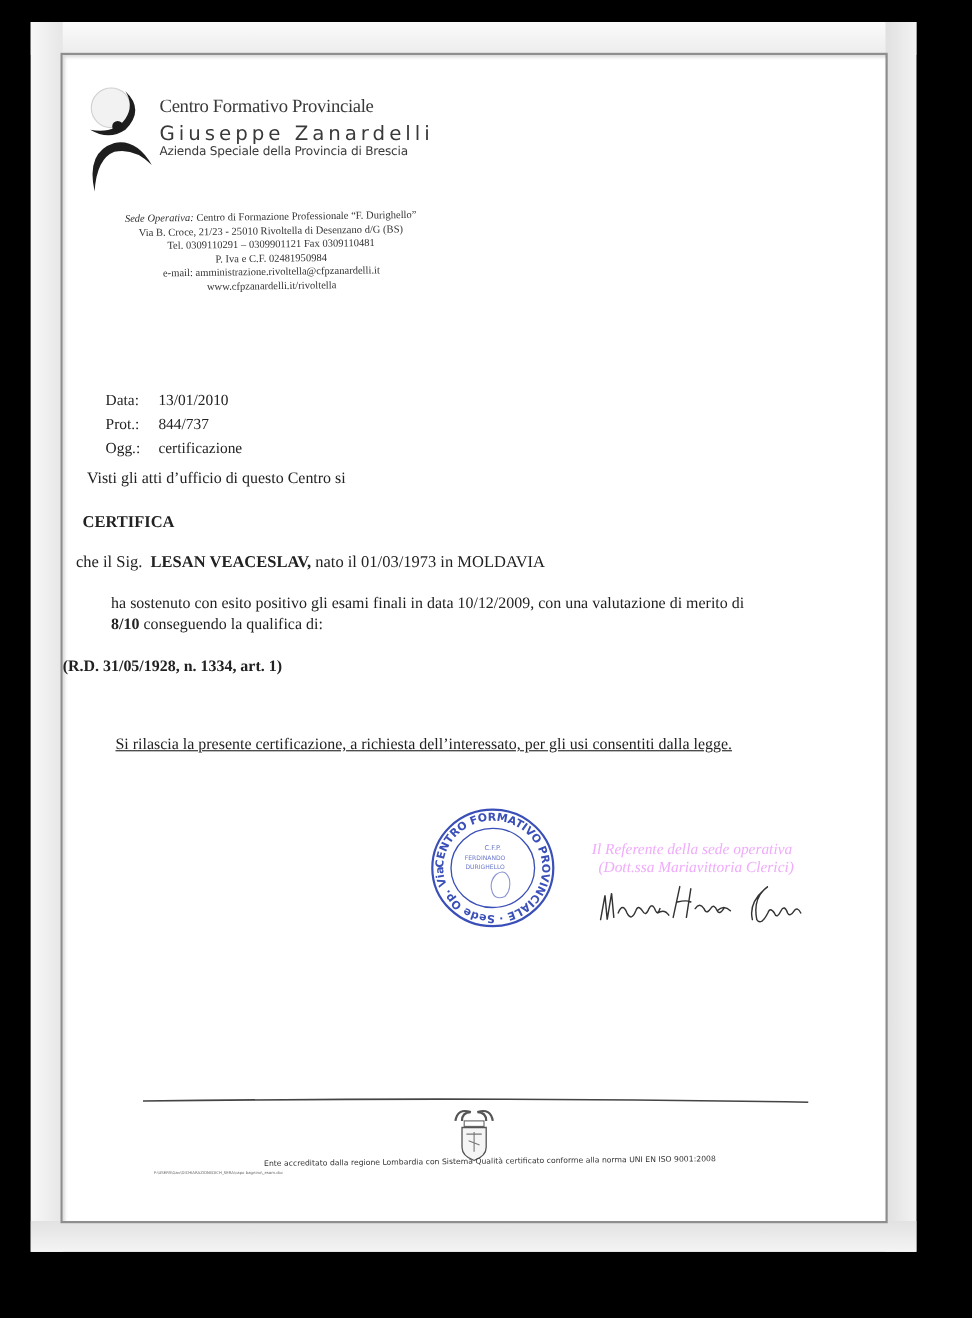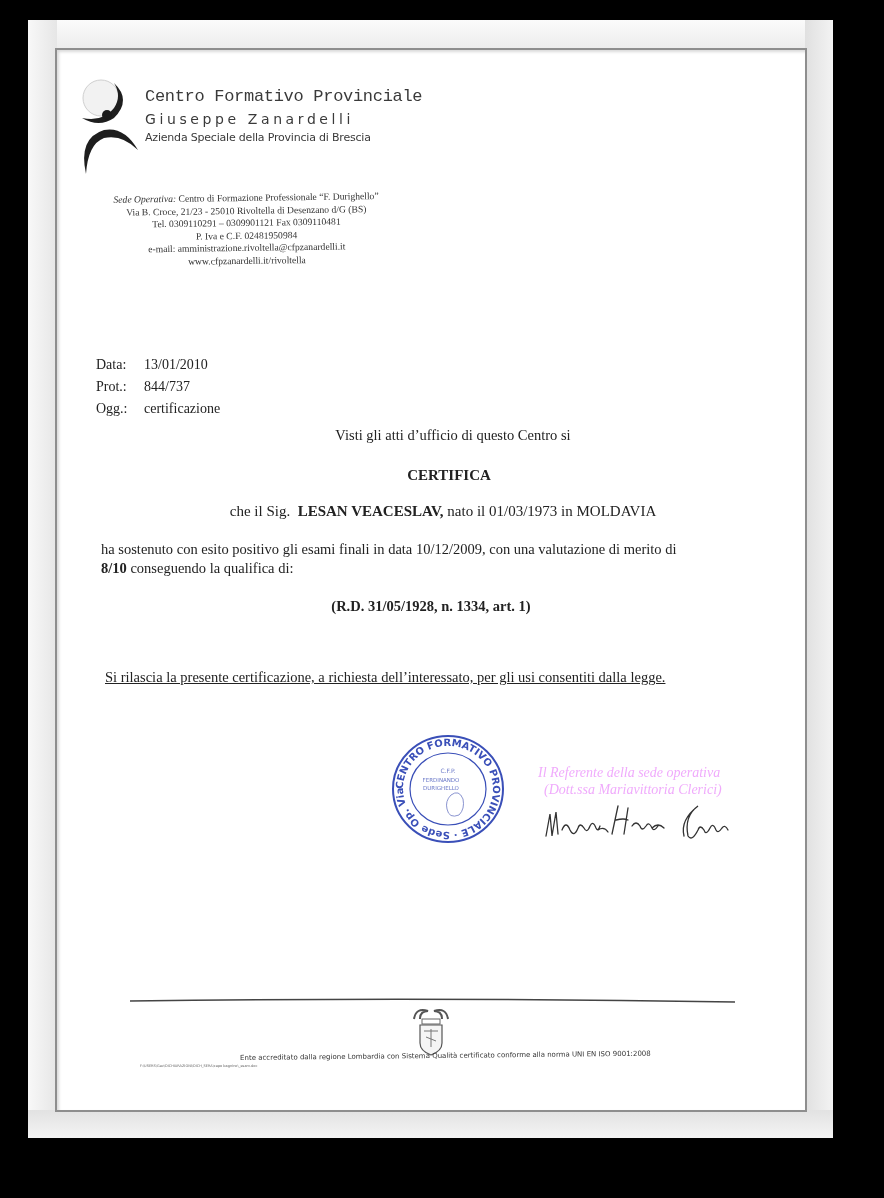--- a/index.html
+++ b/index.html
@@ -8,31 +8,31 @@
     box-shadow: inset 0 0 0 1px #9a9a9a; }
   .frame-bevel-top { position:absolute; left:0; top:0; width:100%; height:30px; background:linear-gradient(#fbfbfb,#ececec); }
   .frame-bevel-left { position:absolute; left:0; top:0; width:29px; height:100%; background:linear-gradient(90deg,#f8f8f8,#e6e6e6); }
   .frame-bevel-right { position:absolute; right:0; top:0; width:28px; height:100%; background:linear-gradient(90deg,#e0e0e0,#f3f3f3); }
   .frame-bevel-bottom { position:absolute; left:0; bottom:0; width:100%; height:28px; background:linear-gradient(#e2e2e2,#f4f4f4); }
   .paper { position:absolute; left:57px; top:50px; width:748px; height:1060px; background:#fff;
     box-shadow: 0 0 0 2px #8e8e8e, inset 2px 2px 3px rgba(0,0,0,0.15); }
   .abs { position:absolute; }
 
   .logo { left:74px; top:78px; width:66px; height:100px; }
-  .org-name { left:145px; top:87px; font-family:Liberation Mono, monospace; font-size:17px; color:#3a3a3a; letter-spacing:-0.3px; }
-  .org-sub { left:145px; top:111px; font-family:"DejaVu Sans", sans-serif; font-size:14px; color:#3a3a3a; letter-spacing:3.6px; }
+  .org-name { left:145px; top:87px; font-family:Liberation Serif, serif; font-size:17px; color:#3a3a3a; letter-spacing:-0.3px; }
+  .org-sub { left:145px; top:111px; font-family:"DejaVu Sans", sans-serif; font-size:18px; color:#3a3a3a; letter-spacing:3.6px; }
   .org-sub2 { left:145px; top:131px; font-family:"DejaVu Sans", sans-serif; font-size:11px; color:#3a3a3a; letter-spacing:-0.2px; }
 
   .addr { left:96px; top:194px; width:300px; font-size:9.6px; line-height:12.6px; color:#333; text-align:center; transform:rotate(-0.8deg); transform-origin:left top; }
   .addr i { font-style:italic; }
 
   .meta { left:96px; top:354px; font-size:14px; line-height:22px; color:#222; }
   .meta .lbl { display:inline-block; width:48px; }
 
-  .center { left:57px; width:748px; text-align:center; font-size:14.5px; color:#222; }
+  .center { left:57px; width:748px; text-align:left; font-size:14.5px; color:#222; }
   .visti { top:427px; padding-left:22px; }
   .certifica { top:467px; font-weight:bold; font-size:15px; padding-left:18px; }
   .sig-line { top:503px; padding-left:12px; font-size:15px; }
   .body-para { left:101px; top:540px; width:660px; font-size:14.5px; line-height:19px; color:#222; }
   .qual { top:597px; font-weight:bold; font-size:14.5px; line-height:18px; padding-left:0px; }
   .closing { left:105px; top:669px; font-size:14.5px; color:#222;text-decoration:underline; }
 
   .stamp { left:389px; top:733px; width:118px; height:112px; }
   .referente { left:538px; top:764px; font-size:14px; line-height:17px; color:#f0abfc;font-style:italic; }
   .signature { left:540px; top:800px; width:230px; height:50px; }

